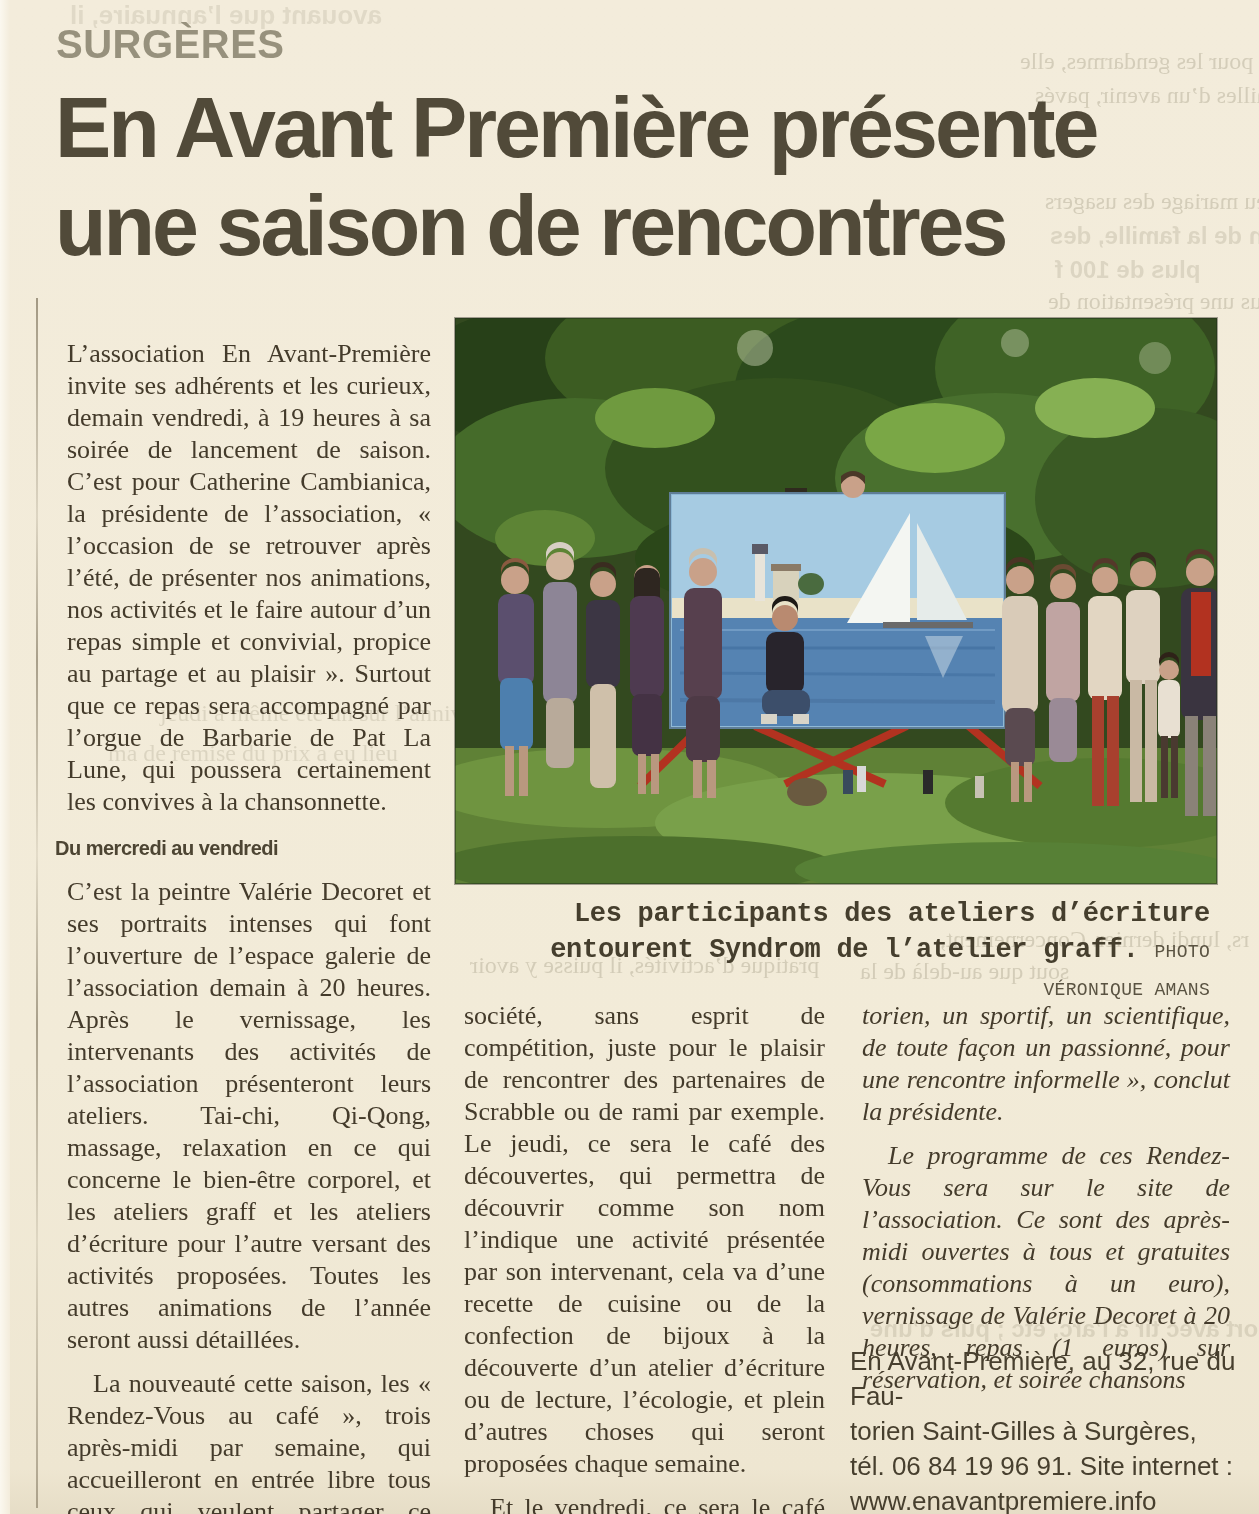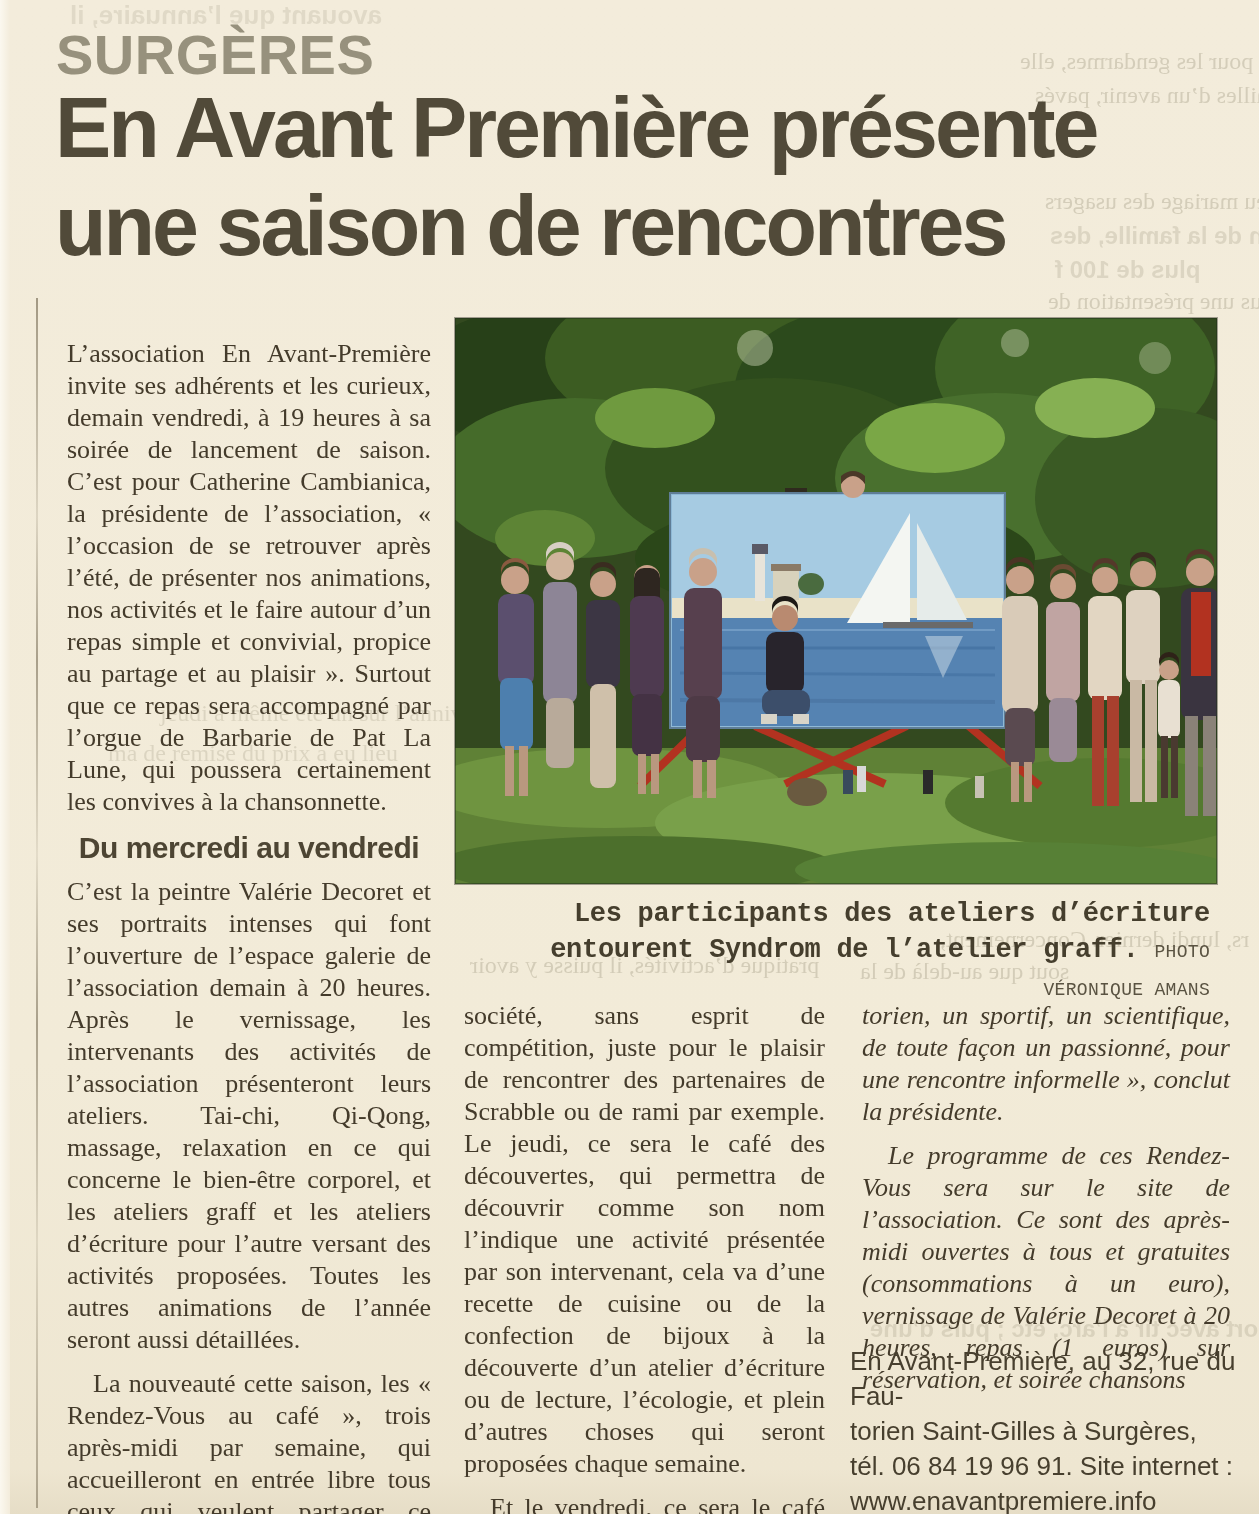--- a/index.html
+++ b/index.html
@@ -19,38 +19,38 @@
   .crease{
     position:absolute;left:36px;top:298px;width:2px;height:1210px;
     background:linear-gradient(180deg,
       rgba(96,84,60,.55) 0%, rgba(96,84,60,.15) 18%, rgba(96,84,60,.5) 30%,
       rgba(96,84,60,.1) 46%, rgba(96,84,60,.5) 60%, rgba(96,84,60,.12) 78%,
       rgba(96,84,60,.45) 100%);
   }
   .kicker{
     position:absolute;left:56px;top:22px;
     font-family:"Liberation Sans",sans-serif;font-weight:bold;
-    font-size:56px;letter-spacing:.5px;color:#8e8873;opacity:.9;
+    font-size:40px;letter-spacing:.5px;color:#8e8873;opacity:.9;
   }
   .headline{
     position:absolute;left:55px;top:78px;width:1150px;
     font-family:"Liberation Sans",sans-serif;font-weight:bold;
     font-size:86px;line-height:98px;letter-spacing:-3px;color:#514a39;
     transform:scaleX(.98);transform-origin:left top;
   }
   .col{position:absolute;text-align:justify;font-size:26px;line-height:32px;}
   .col p{margin:12px;}
   .col p.ind{text-indent:26px;}
   .col1{left:55px;top:326px;width:388px;}
   .col2{left:452px;top:988px;width:385px;}
   .col3{left:850px;top:988px;width:392px;font-style:italic;}
   .subhead{
     font-family:"Liberation Sans",sans-serif;font-weight:bold;
-    font-size:30px;letter-spacing:-.5px;color:#4d4533;
-    margin:14px 0 6px 0 !important;text-align:center;
+    font-size:20px;letter-spacing:-.5px;color:#4d4533;
+    margin:14px 0 6px 0 !important;text-align:left;
   }
   .photo{
     position:absolute;left:455px;top:318px;width:762px;height:566px;
     background:#33491f;outline:1px solid rgba(40,40,30,.4);
   }
   .photo svg{display:block;width:100%;height:100%;}
   .caption{
     position:absolute;left:455px;top:896px;width:755px;
     font-family:Liberation Mono, monospace;color:#453e2d;
     font-size:27px;line-height:36px;letter-spacing:-.3px;text-align:right;

